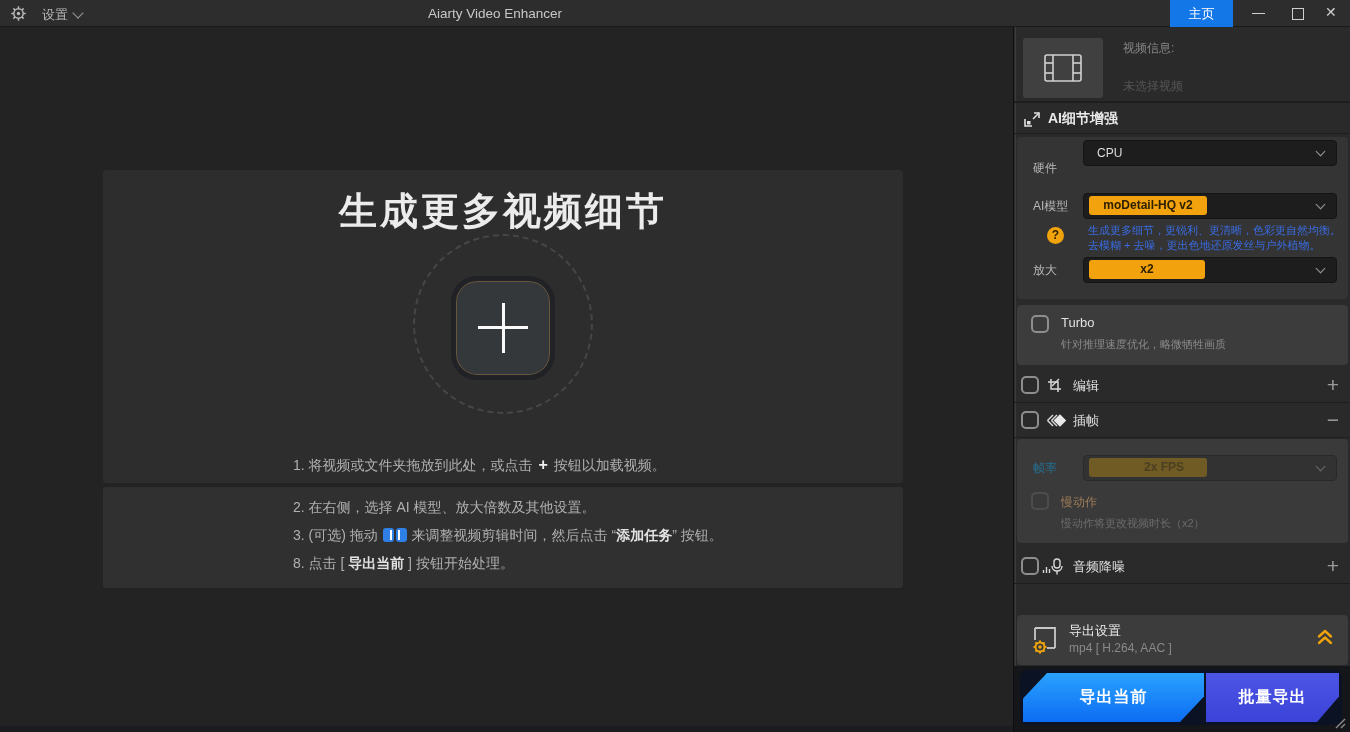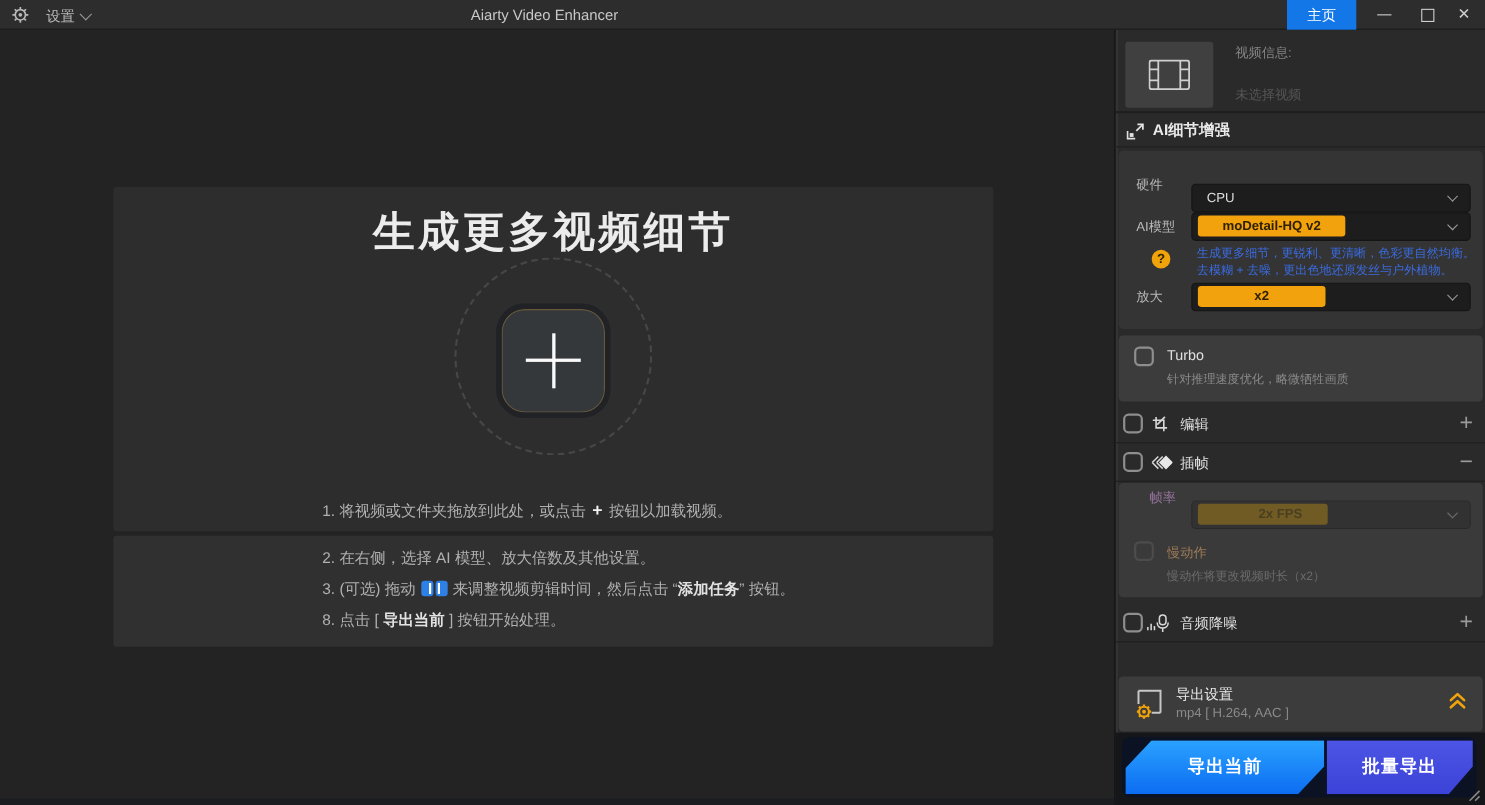--- a/index.html
+++ b/index.html
@@ -197,28 +197,28 @@
       <path d="M9 8 15 2"></path>
       <path d="M10 2h5v5"></path>
     </g>
     <rect x="3" y="10" width="3.5" height="3.5" fill="#e0e0e0"></rect>
   </svg>
   <div class="ai-title">AI细节增强</div>
   <div class="sdiv" style="top:106px;height:1px;"></div>
 
   <div class="panelbox ai-box">
     <span class="flabel" style="top:18px;">硬件</span>
-    <div class="sel" style="top:30px;text-align:center;">
+    <div class="sel" style="top:3px;text-align:center;">
       <span class="val">CPU</span>
       <span class="chev"></span>
     </div>
 
     <span class="flabel" style="top:56px;">AI模型</span>
     <div class="sel" style="top:56px;">
-      <span class="badge" style="width:134px;">moDetail-HQ  v2</span>
+      <span class="badge" style="width:118px;">moDetail-HQ  v2</span>
       <span class="chev"></span>
     </div>
 
     <div class="help-icon">?</div>
     <div class="model-desc" style="top:86px;">生成更多细节，更锐利、更清晰，色彩更自然均衡。</div>
     <div class="model-desc" style="top:101px;">去模糊 + 去噪，更出色地还原发丝与户外植物。</div>
 
     <span class="flabel" style="top:120px;">放大</span>
     <div class="sel" style="top:120px;">
       <span class="badge" style="width:116px;">x2</span>
@@ -257,21 +257,21 @@
       </g>
       <rect x="9.5" y="4" width="9" height="9" transform="rotate(45 14 8.5)" fill="#e8e8e8"></rect>
     </svg>
     <span class="row-label">插帧</span>
     <span class="row-toggle">−</span>
   </div>
   <div class="sdiv" style="top:410px;height:1px;"></div>
 
   <div class="panelbox interp-box">
     <div class="dimwrap">
-      <span class="flabel" style="top:0;color:#f0abfc;margin-left:12px;">帧率</span>
+      <span class="flabel" style="top:16px;color:#0ea5e9;">帧率</span>
       <div class="sel fps-sel">
         <span class="badge fps-badge" style="width:118px;">2x FPS</span>
         <span class="chev"></span>
       </div>
       <span class="cb dim" style="left:14px;top:53px;"></span>
       <span class="slow-label">慢动作</span>
       <span class="slow-desc">慢动作将更改视频时长（x2）</span>
     </div>
   </div>
 

